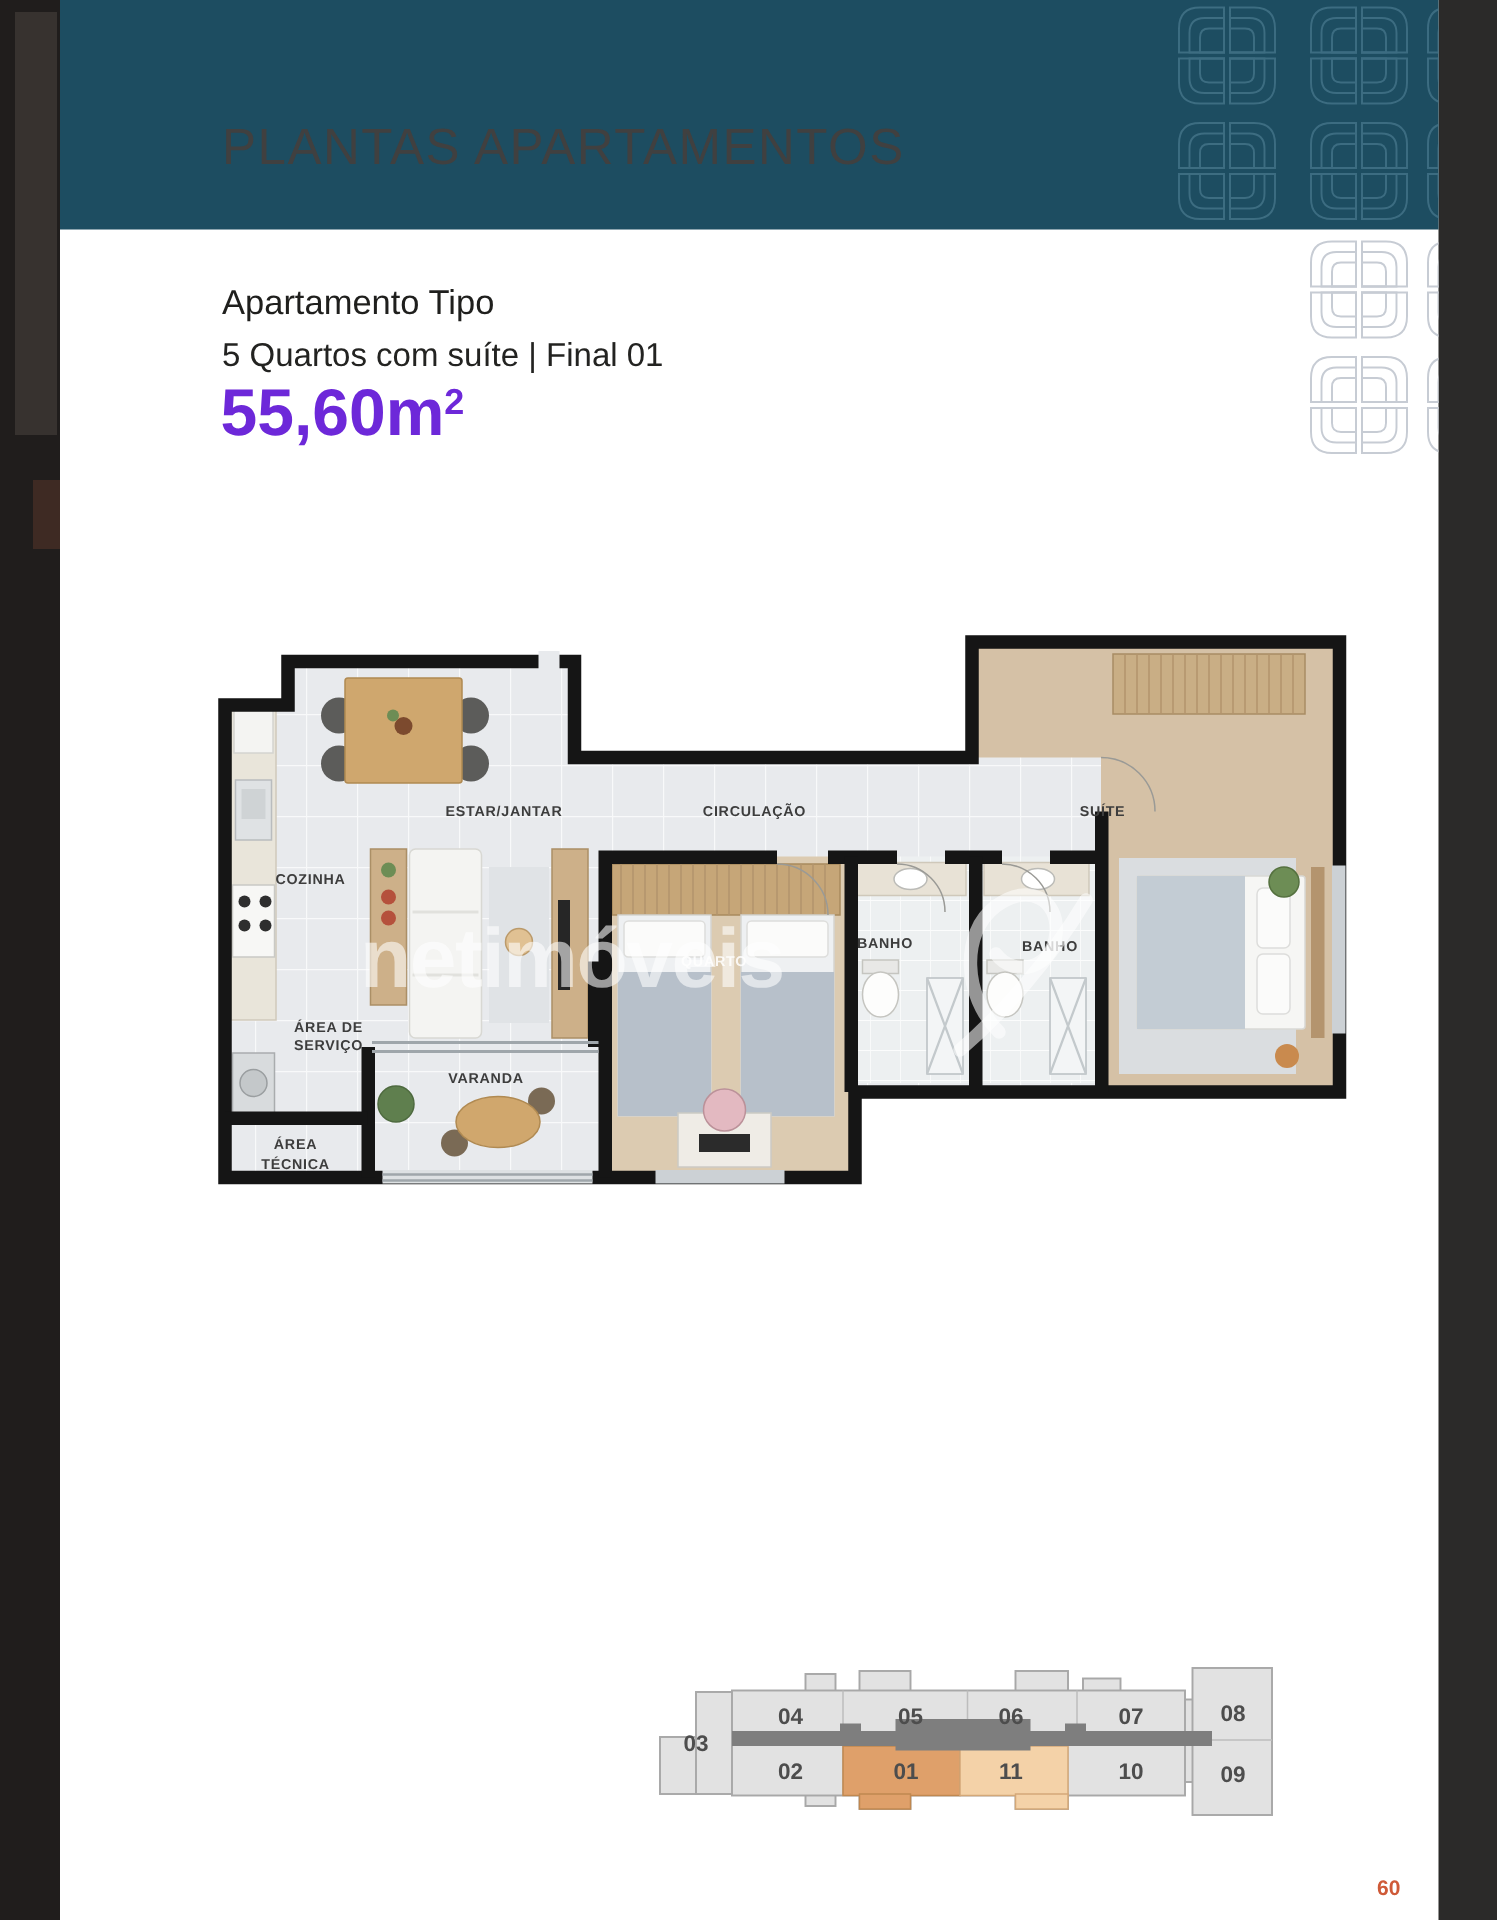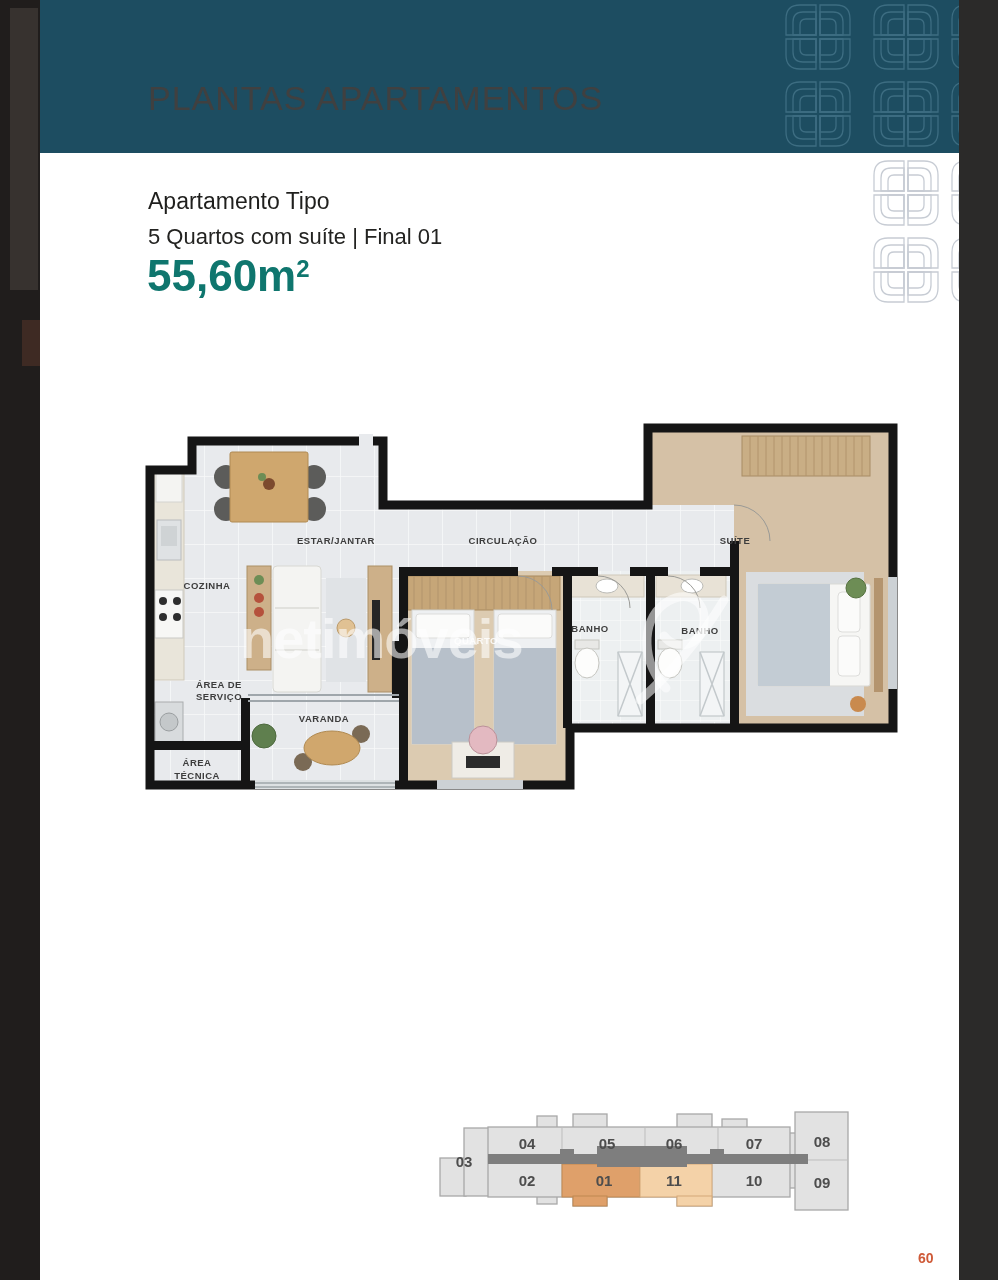--- a/index.html
+++ b/index.html
@@ -17,21 +17,21 @@
   .band{left:40px;top:0;width:919px;height:153px;background:#1d4d61;}
   .band-title{left:148px;top:79px;font-size:34px;font-weight:normal;color:#404040;
               letter-spacing:1px;white-space:nowrap;}
 
   
   .pattern-svg{left:780px;top:0;}
 
   
   .apt-type{left:148px;top:188px;font-size:23px;font-weight:normal;color:#1f1f1d;}
   .apt-desc{left:148px;top:224px;font-size:22px;color:#232321;}
-  .apt-area{left:147px;top:254px;font-size:44px;font-weight:bold;color:#0f766e;line-height:1;}
+  .apt-area{left:147px;top:254px;font-size:44px;font-weight:bold;color:#6d28d9;line-height:1;}
   .apt-area .sup{font-size:24px;vertical-align:14px;}
 
   
   .floorplan{left:130px;top:410px;}
   .rl{font:600 9.5px "Liberation Sans",sans-serif;fill:#3d3d3d;letter-spacing:.5px;text-anchor:middle;}
   .rlw{font:600 9.5px "Liberation Sans",sans-serif;fill:rgba(255,255,255,.85);letter-spacing:.5px;text-anchor:middle;}
 
   
   .watermark{left:240px;top:606px;font-size:56px;font-weight:bold;
              color:rgba(255,255,255,.58);letter-spacing:-1px;white-space:nowrap;}

